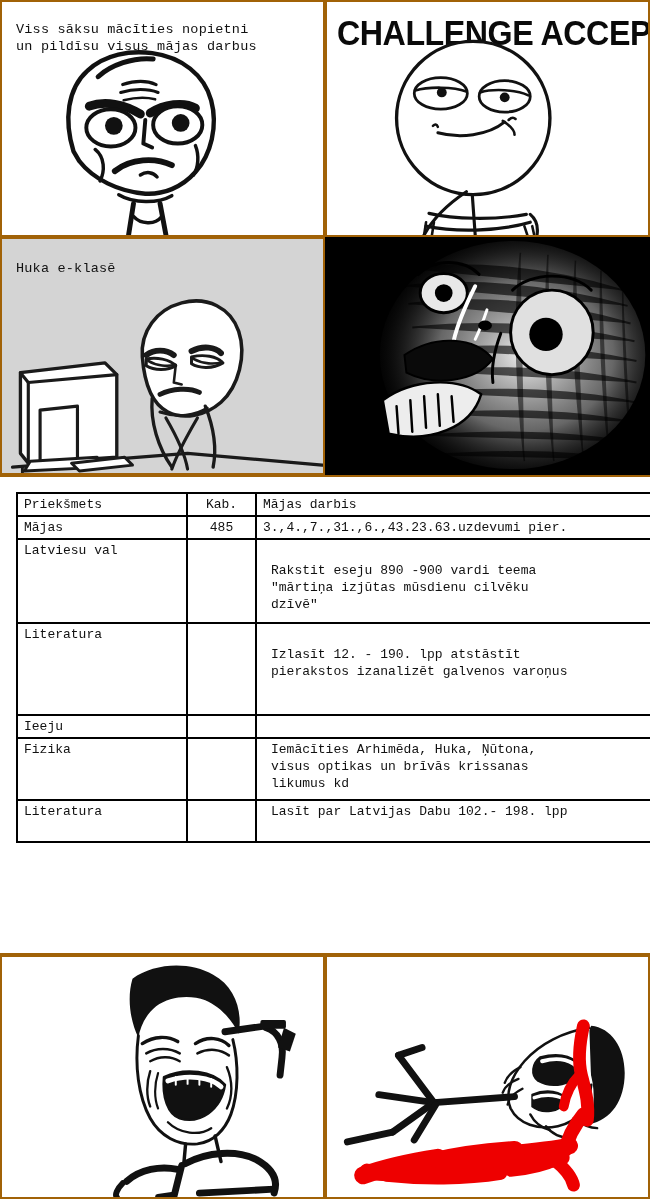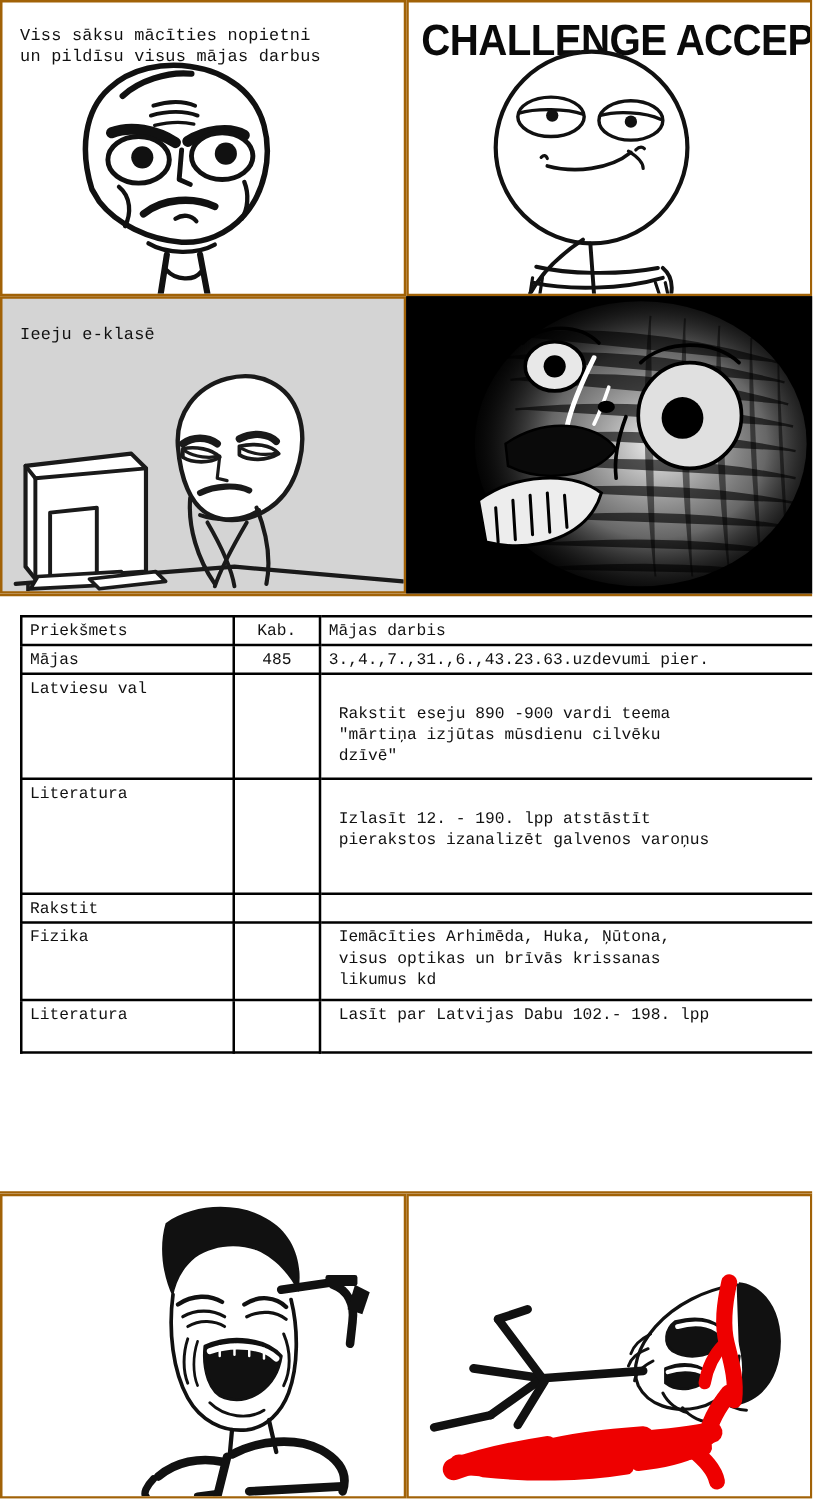--- a/index.html
+++ b/index.html
@@ -190,21 +190,21 @@
         <path d="M206 216 C212 221 214 228 213 236" stroke-width="3.2"></path>
         <path d="M200 228 L203 237" stroke-width="2.6"></path>
         <path d="M208 228 L210 237" stroke-width="2.6"></path>
         <path d="M100 224 L98 237" stroke-width="2.6"></path>
         <path d="M108 224 L106 237" stroke-width="2.6"></path>
       </g>
     </svg>
   </div>
 
   <div class="panel" id="panel-computer">
-    <div class="caption" id="caption-3">Ieeju e-klasē</div>
+    <div class="caption" id="caption-3">Huka e-klasē</div>
     <svg class="art" viewBox="0 0 325 238">
       <g fill="none" stroke="#1a1a1a" stroke-width="3.4" stroke-linecap="round" stroke-linejoin="round">
 
         <path d="M10 232 L188 218 L325 230" stroke-width="3.4"></path>
         <path d="M20 238 L20 232" stroke-width="3"></path>
 
         <path d="M18 136 L104 126 L116 138 L116 222 L26 228 L18 218 Z" fill="#fff" stroke-width="3.4"></path>
         <path d="M18 136 L26 146 L116 138" stroke-width="3.2"></path>
         <path d="M26 146 L26 228" stroke-width="3.2"></path>
 
@@ -332,21 +332,21 @@
         <tr style="height:92px">
           <td class="col-subject">Literatura</td>
           <td class="col-room"></td>
           <td class="col-task">
             <span class="task-inner task-pad" style="white-space:pre-line">Izlasīt 12. - 190. lpp atstāstīt
 pierakstos izanalizēt galvenos varoņus</span>
           </td>
         </tr>
 
         <tr>
-          <td class="col-subject">Rakstit</td>
+          <td class="col-subject">Ieeju</td>
           <td class="col-room"></td>
           <td class="col-task"></td>
         </tr>
 
         <tr style="height:62px">
           <td class="col-subject">Fizika</td>
           <td class="col-room"></td>
           <td class="col-task">
             <span class="task-inner" style="white-space:pre-line">Iemācīties Arhimēda, Huka, Ņūtona,
 visus optikas un brīvās krissanas

